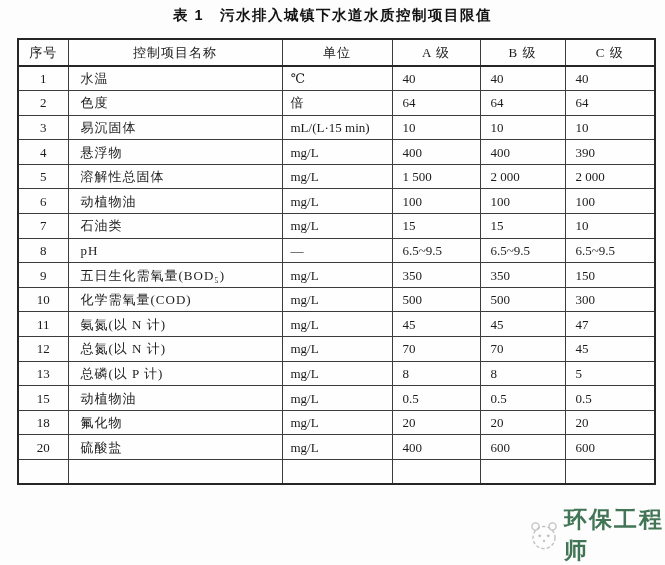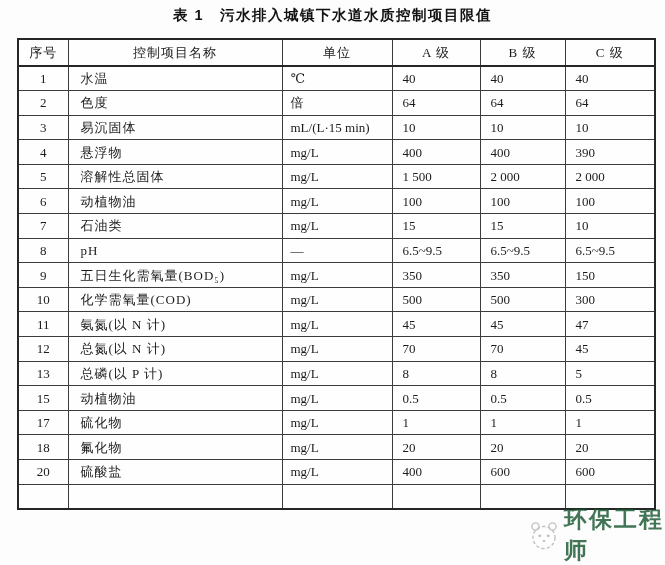--- a/index.html
+++ b/index.html
@@ -188,28 +188,20 @@
           </tr>
           <tr>
             <td class="c0">15</td>
             <td class="c1">动植物油</td>
             <td class="c2">mg/L</td>
             <td class="c3">0.5</td>
             <td class="c4">0.5</td>
             <td class="c5">0.5</td>
           </tr>
           <tr>
-            <td class="c0">17</td>
-            <td class="c1">硫化物</td>
-            <td class="c2">mg/L</td>
-            <td class="c3">1</td>
-            <td class="c4">1</td>
-            <td class="c5">1</td>
-          </tr>
-          <tr>
             <td class="c0">18</td>
             <td class="c1">氟化物</td>
             <td class="c2">mg/L</td>
             <td class="c3">20</td>
             <td class="c4">20</td>
             <td class="c5">20</td>
           </tr>
           <tr>
             <td class="c0">20</td>
             <td class="c1">硫酸盐</td>

